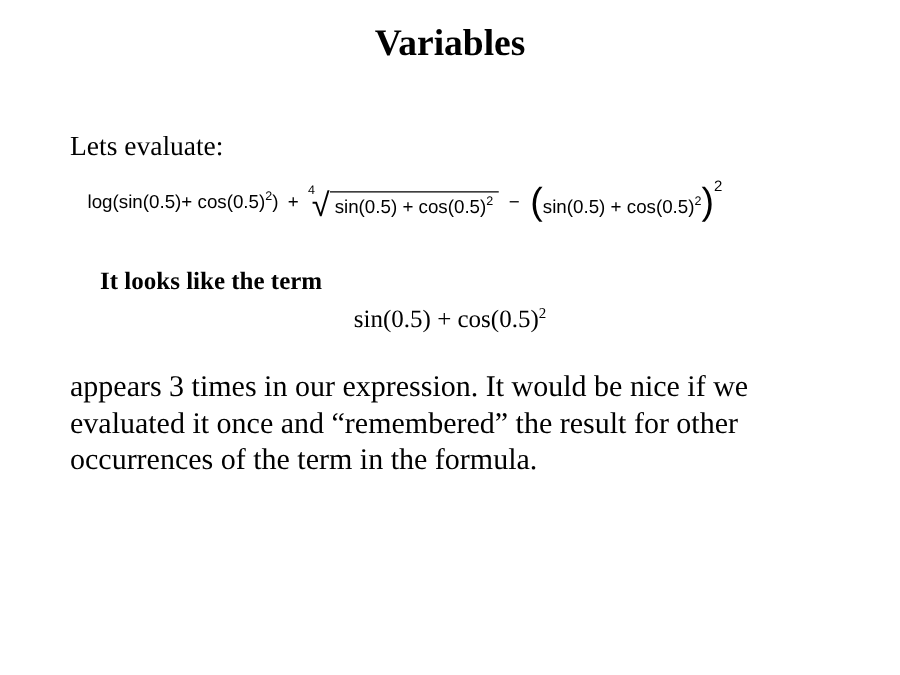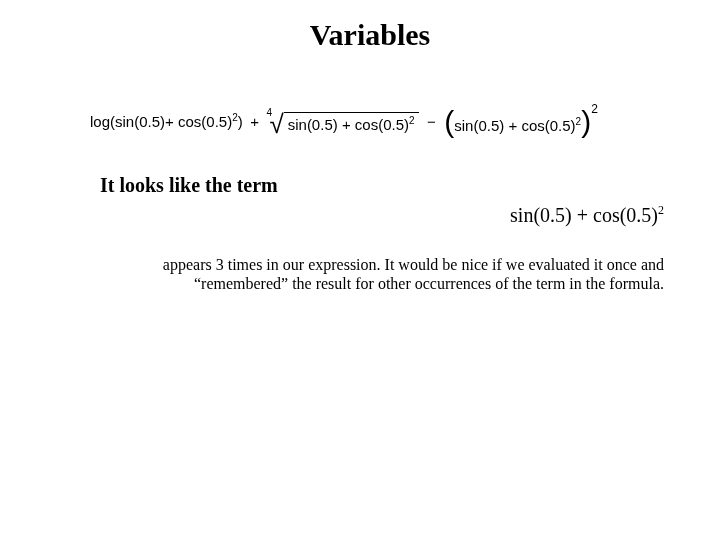--- a/index.html
+++ b/index.html
@@ -7,21 +7,21 @@
     padding: 0;
     width: 720px;
     height: 540px;
     background: #fff;
     font-family: "Times New Roman", Times, serif;
     color: #000;
     overflow: hidden;
   }
   .slide {
     box-sizing: border-box;
-    padding: 18px 56px 0 76px;
+    padding: 18px 56px 0 56px;
   }
   .title {
     text-align: center;
     font-size: 30px;
     margin: 0 0 52px 0;
   }
   .lead {
     font-size: 22px;
     margin: 0 0 14px 0;
   }
@@ -57,39 +57,39 @@
     position: relative;
     top: -2px;
   }
   .looks {
     font-size: 20px;
     margin: 0 0 0 24px;
     font-weight: bold;
   }
   .term-row {
     margin: 6px 0 28px 0;
-    text-align:right;
+    text-align:center;
     font-size: 20px;
   }
   .term-row sup { font-size:12px; }
   .para {
-    font-size: 16px;
+    font-size: 24px;
     line-height: 1.22;
     max-width: 590px;
-    text-align: right;
   }
   sup { font-size: 10px; }
 </style>
 </head>
 <body>
 
 <div class="slide">
 
   <h1 class="title">Variables</h1>
 
+  <p class="lead">Lets evaluate:</p>
 
   <div class="formula-row">
     <span class="segment log">
       <span>log</span>(<span>sin(0.5)</span><span>+</span> <span>cos(0.5)</span><sup>2</sup>)
     </span>
     <span class="segment" style="font-size:15px; margin:0 3px;">+</span>
     <span class="segment sqrt">
       <span class="radix-idx">4</span>
       <span class="radix-sym">√</span><span class="radicand"><span>sin(0.5)</span> <span>+</span> <span>cos(0.5)</span><sup>2</sup></span>
     </span>

